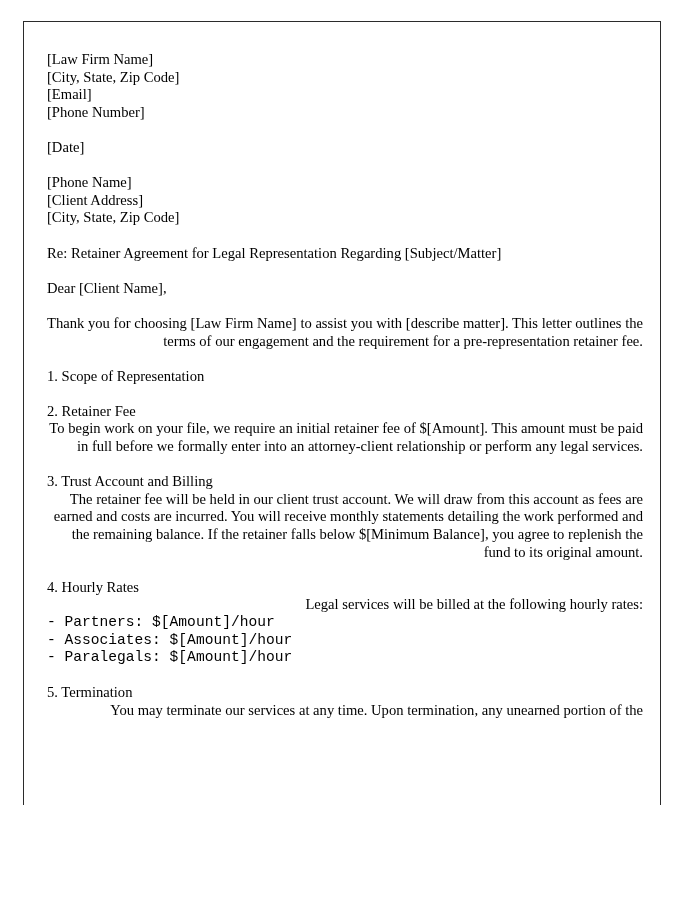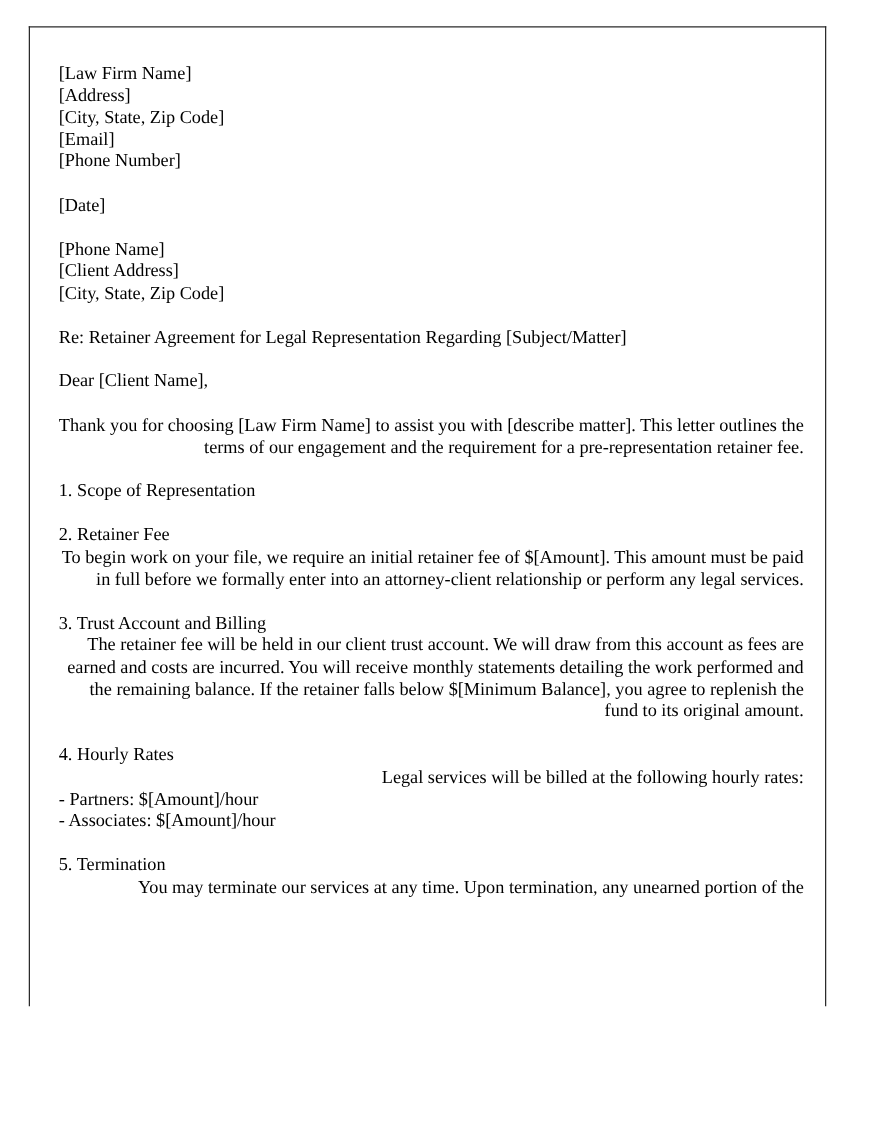--- a/index.html
+++ b/index.html
@@ -50,31 +50,31 @@
     white-space: pre-wrap;
   }
   .heading {
     font-weight: normal;
   }
   .para {
     text-align: right;
   }
   .rate-line {
     white-space: pre-wrap;
+    font-family: Liberation Mono, monospace;
   }
 </style>
 </head>
 <body>
 
 <div id="page-sheet">
   <div id="doc-body">
 
     <div class="block">
       <div class="line">[Law Firm Name]</div>
-      <div class="line">[Address]</div>
       <div class="line">[City, State, Zip Code]</div>
       <div class="line">[Email]</div>
       <div class="line">[Phone Number]</div>
     </div>
 
     <div class="block">
       <div class="line">[Date]</div>
     </div>
 
     <div class="block">
@@ -107,20 +107,21 @@
     <div class="block">
       <div class="heading">3. Trust Account and Billing</div>
       <div class="para">The retainer fee will be held in our client trust account. We will draw from this account as fees are earned and costs are incurred. You will receive monthly statements detailing the work performed and the remaining balance. If the retainer falls below $[Minimum Balance], you agree to replenish the fund to its original amount.</div>
     </div>
 
     <div class="block">
       <div class="heading">4. Hourly Rates</div>
       <div class="para">Legal services will be billed at the following hourly rates:</div>
       <div class="rate-line">- Partners: $[Amount]/hour</div>
       <div class="rate-line">- Associates: $[Amount]/hour</div>
+      <div class="rate-line">- Paralegals: $[Amount]/hour</div>
     </div>
 
     <div class="block tight">
       <div class="heading">5. Termination</div>
       <div class="para">You may terminate our services at any time. Upon termination, any unearned portion of the</div>
     </div>
 
   </div>
 </div>
 

